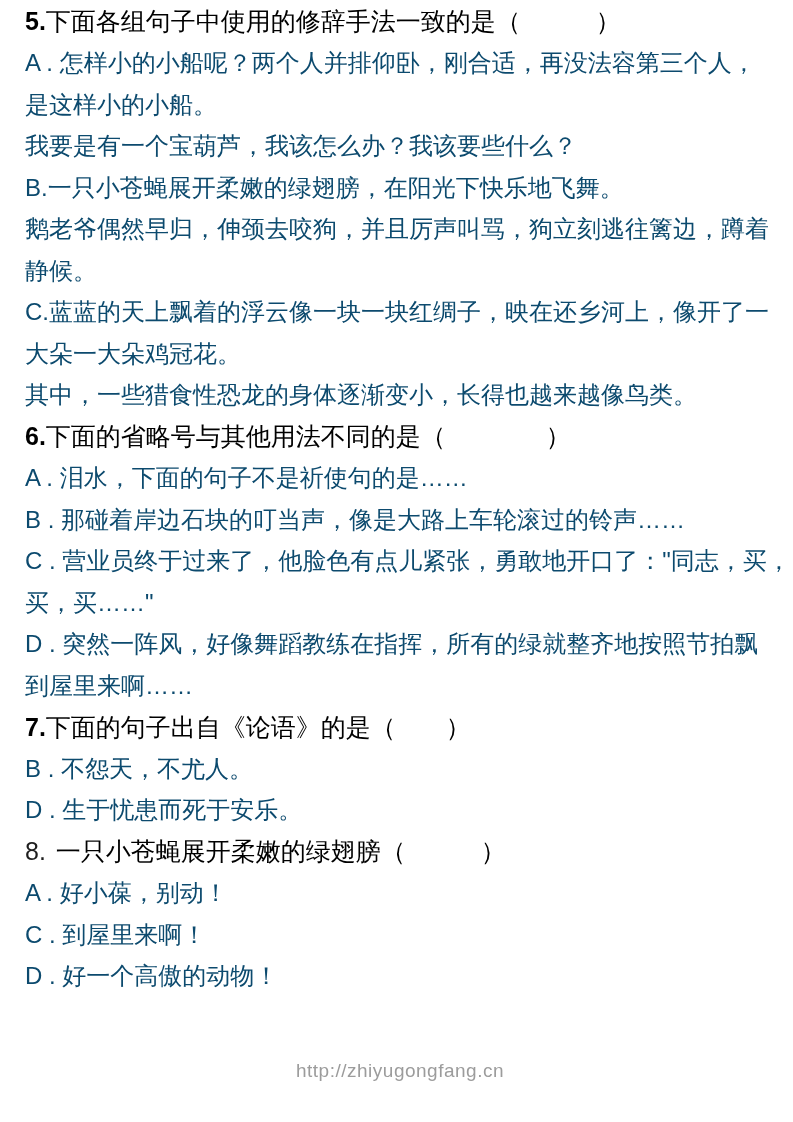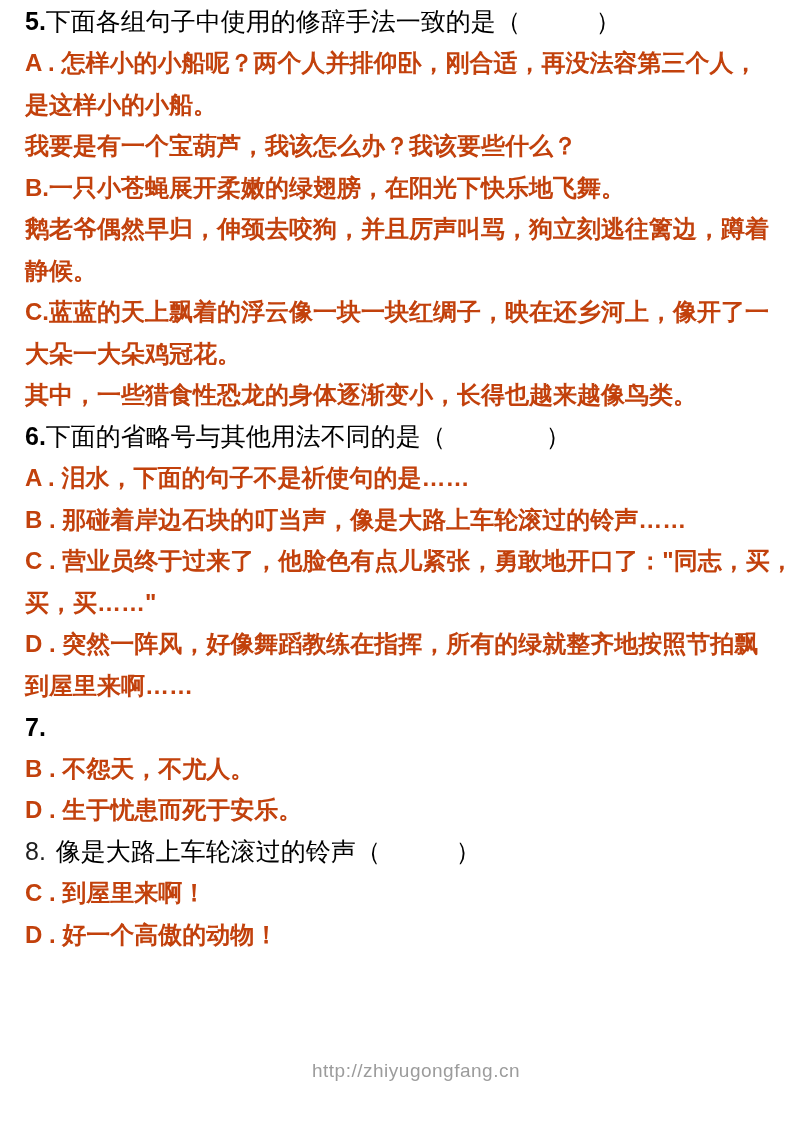--- a/index.html
+++ b/index.html
@@ -15,34 +15,34 @@
     font-family: "Liberation Sans", sans-serif;
     color: #222222;
   }
   .question { margin: 0; padding: 0; }
   .line {
     height: 41.5px;
     display: flex;
     align-items: center;
     font-size: 24px;
     white-space: nowrap;
-    font-weight: 700;
-    color: #c2410c;
+    font-weight: 400;
+    color: #0c4a6e;
   }
   .header {
     font-size: 25px;
     font-weight: 700;
     color: #000000;
   }
   .header .qnum { font-weight: 700; }
   .header .qnum.plain { font-weight: 400; margin-right: 10px; color: #1e1e1e; }
   .header .qtitle { font-weight: 400; }
   .watermark {
     position: absolute;
-    left: 312px;
+    left: 296px;
     top: 1060px;
     font-size: 19px;
     letter-spacing: 0.5px;
     color: #9c9c9c;
     font-weight: 400;
   }
 </style>
 </head>
 <body>
 
@@ -73,29 +73,31 @@
     <div class="line">B . 那碰着岸边石块的叮当声，像是大路上车轮滚过的铃声……</div>
     <div class="line">C . 营业员终于过来了，他脸色有点儿紧张，勇敢地开口了："同志，买，</div>
     <div class="line">买，买……"</div>
     <div class="line">D . 突然一阵风，好像舞蹈教练在指挥，所有的绿就整齐地按照节拍飘</div>
     <div class="line">到屋里来啊……</div>
   </section>
 
   <section class="question">
     <div class="line header">
         <span class="qnum">7.</span>
+        <span class="qtitle">下面的句子出自《论语》的是（　　）</span>
       </div>
     <div class="line">B . 不怨天，不尤人。</div>
     <div class="line">D . 生于忧患而死于安乐。</div>
   </section>
 
   <section class="question">
     <div class="line header">
         <span class="qnum plain">8.</span>
-        <span class="qtitle">像是大路上车轮滚过的铃声（　　　）</span>
+        <span class="qtitle">一只小苍蝇展开柔嫩的绿翅膀（　　　）</span>
       </div>
+    <div class="line">A . 好小葆，别动！</div>
     <div class="line">C . 到屋里来啊！</div>
     <div class="line">D . 好一个高傲的动物！</div>
   </section>
 
   <div class="watermark">http://zhiyugongfang.cn</div>
 
 </div>
 
 </body></html>

